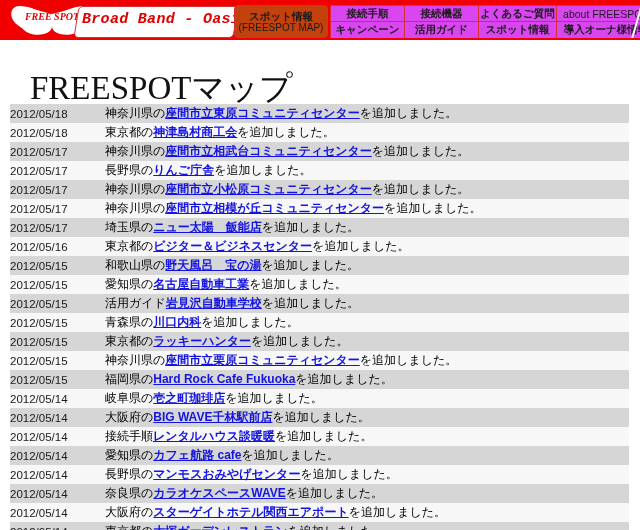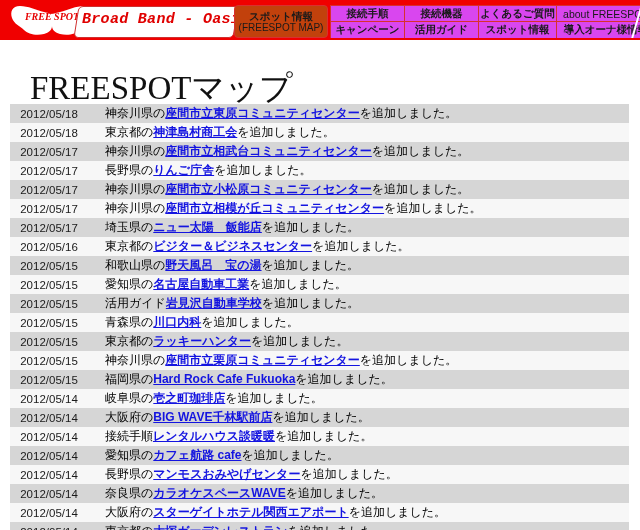--- a/index.html
+++ b/index.html
@@ -178,21 +178,21 @@
     width: 619px;
     box-sizing: border-box;
     font-size: 12px;
     color: #000000;
   }
   .row.odd  { background: #d6d6d6; }
   .row.even { background: #f7f7f7; }
 
   .row-date {
     width: 86px;
-    text-align: center;
+    text-align: left;
     padding-right: 8px;
     font-size: 11.5px;
     color: #1a1a1a;
     white-space: nowrap;
     box-sizing: border-box;
     font-family: "Liberation Sans", "DejaVu Sans", sans-serif;
   }
   .row-text {
     flex: 1;
     padding-left: 9px;

